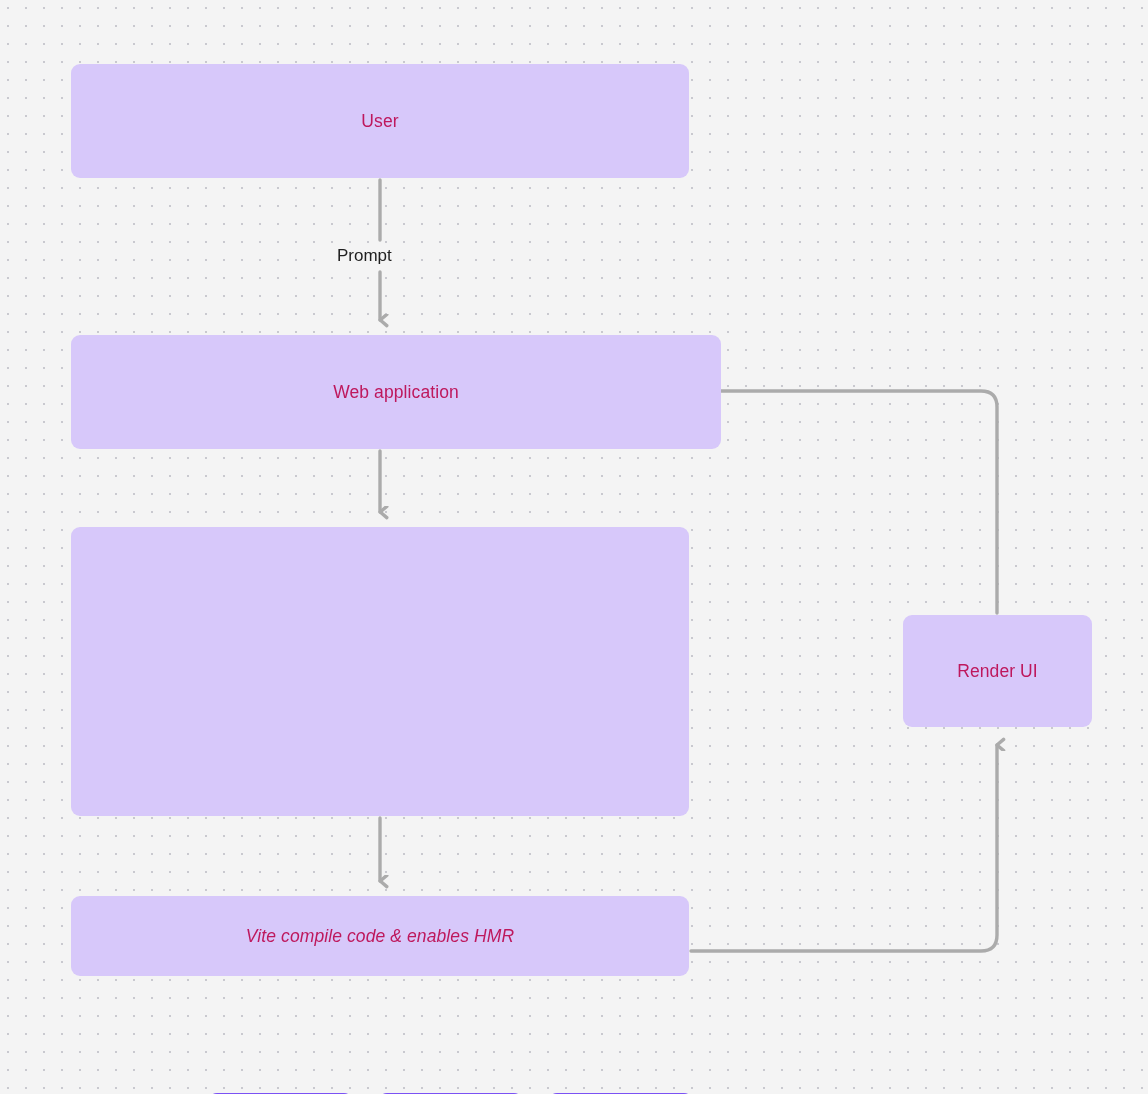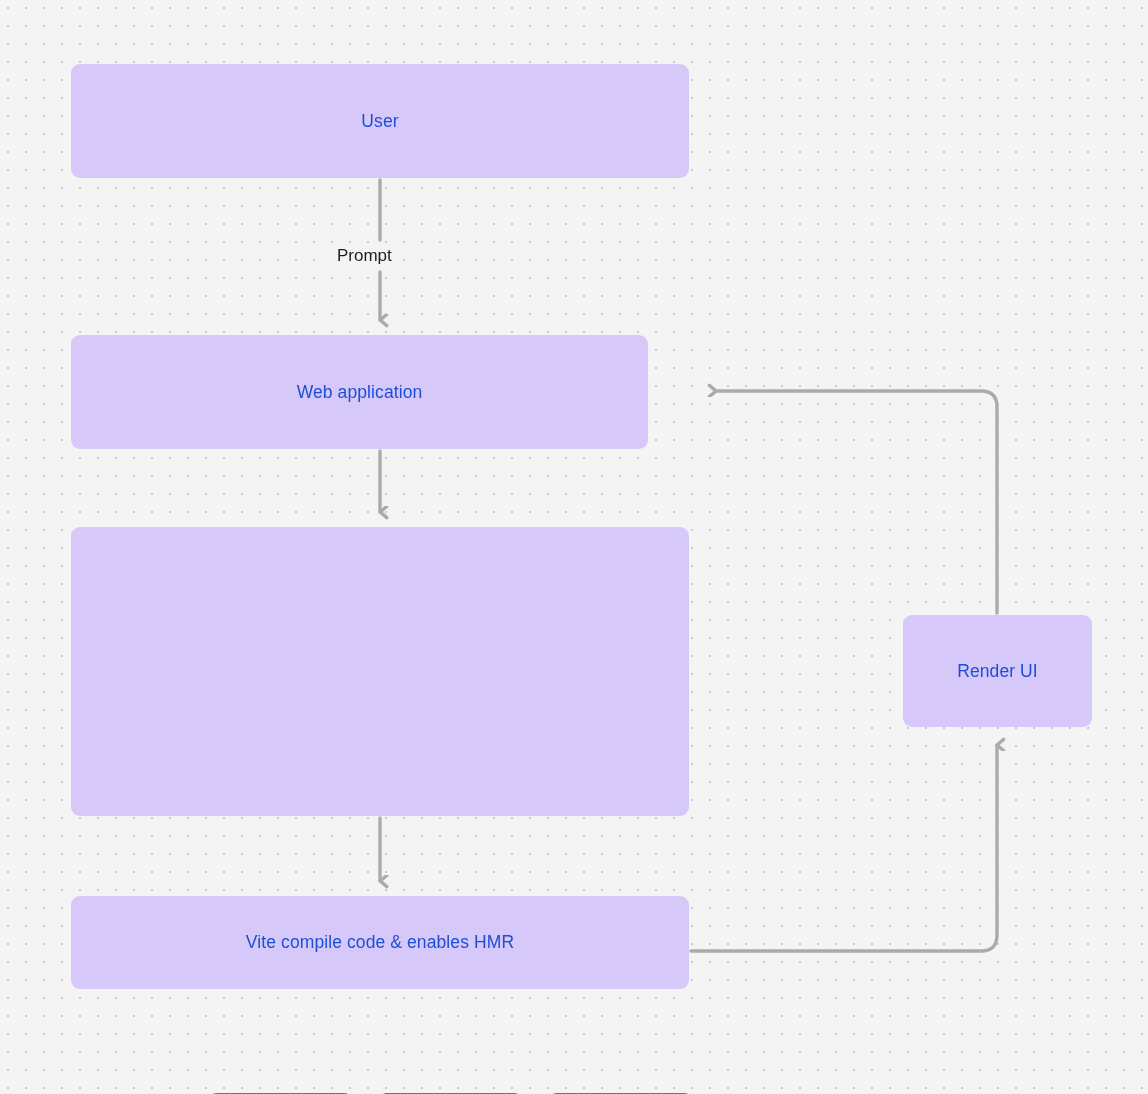--- a/index.html
+++ b/index.html
@@ -36,44 +36,44 @@
     position: absolute;
     box-sizing: border-box;
     border-radius: 9px;
     display: flex;
     align-items: center;
     justify-content: center;
     text-align: center;
   }
   .node-outer {
     background: #d7c8fa;
-    color: #1d4ed8;
+    color: #be185d;
     font-size: 17.5px;
     letter-spacing: 0.1px;
   }
   .node-chip {
     background: #7b52f4;
     color: #ffffff;
     font-size: 17px;
     line-height: 1.62;
     border-radius: 9px;
   }
   .edge-label {
     position: absolute;
     color: #1f1f1f;
     font-size: 17px;
     background: #f4f4f4;
     padding: 2px 7px;
     white-space: nowrap;
   }
   #node-user      { left: 71px;  top: 64px;  width: 618px; height: 114px; }
-  #node-webapp    { left: 71px;  top: 335px; width: 577px; height: 114px; }
+  #node-webapp    { left: 71px;  top: 335px; width: 650px; height: 114px; }
   #node-group     { left: 71px;  top: 527px; width: 618px; height: 289px;
                     align-items: flex-start; }
-  #node-vite      { left: 71px;  top: 896px; width: 618px; height: 93px; }
+  #node-vite      { left: 71px;  top: 896px; width: 618px; height: 80px; font-style: italic; }
   #node-render    { left: 903px; top: 615px; width: 189px; height: 112px; }
   #chip-html      { left: 137px; top: 566px; width: 145px; height: 105px; }
   #chip-css       { left: 307px; top: 566px; width: 145px; height: 105px; }
   #chip-js        { left: 477px; top: 566px; width: 145px; height: 105px; }
   #label-prompt   { left: 330px; top: 244px; }
 </style>
 </head>
 <body>
 
 <div id="canvas">

